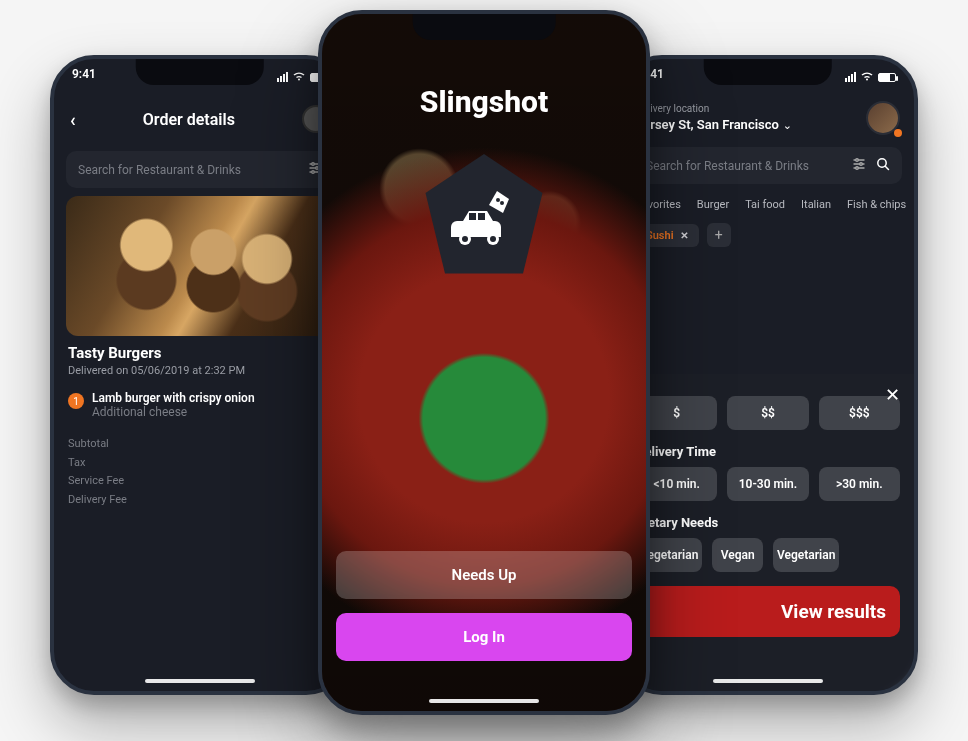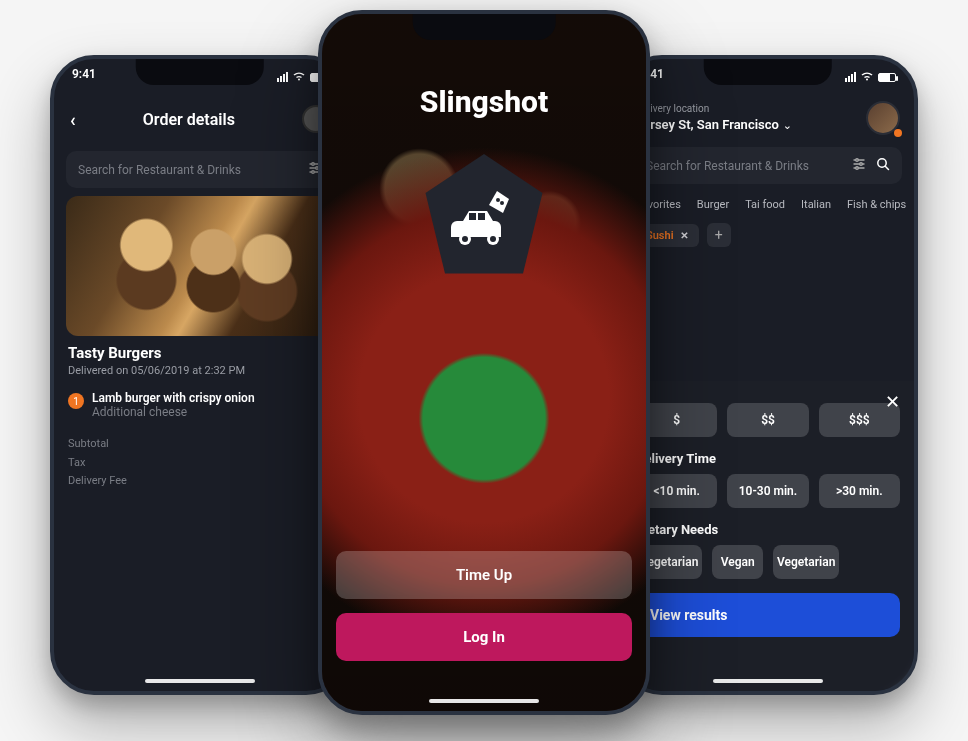--- a/index.html
+++ b/index.html
@@ -137,21 +137,21 @@
   .auth-btns { position:absolute; left:14px; right:14px; bottom:50px; }
   .btn-glass {
     background:rgba(255,255,255,0.22);
     color:#fff; text-align:center;
     padding:15px; border-radius:10px;
     font-size:15px; font-weight:600;
     margin-bottom:14px;
     backdrop-filter: blur(2px);
   }
   .btn-orange {
-    background:#be185d; color:#fff; text-align:center;
+    background:#d946ef; color:#fff; text-align:center;
     padding:15px; border-radius:10px;
     font-size:15px; font-weight:700;
   }
 
   
   .loc-label { font-size:10px; color:#9a9da5; }
   .loc-value { font-size:13px; font-weight:600; }
   .right-header { display:flex; align-items:center; justify-content:space-between; padding:6px 14px 0; }
   .avatar-ring { position:relative; }
   .avatar-ring .dot { position:absolute; right:-2px; bottom:-2px; width:8px;height:8px;border-radius:50%;background:#f07522; }
@@ -177,23 +177,23 @@
   .pill-row { display:flex; gap:10px; margin:8px 0 14px; }
   .pill {
     flex:1; text-align:center;
     background:rgba(255,255,255,0.16);
     border-radius:8px; padding:10px 4px;
     font-size:12px; font-weight:600; color:#fff;
   }
   .section-h { font-size:13px; font-weight:700; margin:6px 0 2px; }
   .grid2 { display:grid; grid-template-columns:1fr 1fr 1fr 1fr; gap:10px; margin:8px 0 14px; }
   .btn-view {
-    background:#1d4ed8; color:#fff; text-align:left;
+    background:#b91c1c; color:#fff; text-align:right;
     padding:14px; border-radius:10px;
-    font-size:14px; font-weight:700;
+    font-size:19px; font-weight:700;
     margin-top:4px;
   }
 
   .signal { display:flex; gap:1px; align-items:flex-end; }
   .signal i{display:block;width:2px;background:#fff;}
   .signal i:nth-child(1){height:4px}.signal i:nth-child(2){height:6px}.signal i:nth-child(3){height:8px}.signal i:nth-child(4){height:10px}
   .batt { width:18px;height:9px;border:1px solid #fff;border-radius:2px;position:relative; }
   .batt::after{content:"";position:absolute;right:-3px;top:2px;width:2px;height:5px;background:#fff;border-radius:1px;}
   .batt i{display:block;width:70%;height:100%;background:#fff;}
 </style>
@@ -250,20 +250,21 @@
       <div class="item-row">
         <span class="qty-badge">1</span>
         <div>
           <div class="item-name">Lamb burger with crispy onion</div>
           <div class="item-extra">Additional cheese</div>
         </div>
       </div>
       <div class="fees">
         <div>Subtotal</div>
         <div>Tax</div>
+        <div>Service Fee</div>
         <div>Delivery Fee</div>
       </div>
     </div>
     <div class="home-indicator"></div>
   </div>
 
   <div class="phone right">
     <div class="notch"></div>
     <div class="status-bar">
       <span>9:41</span>
@@ -375,20 +376,20 @@
             <rect x="20" y="24" width="7" height="7" fill="#22252e"></rect>
             <rect x="29" y="24" width="7" height="7" fill="#22252e"></rect>
             <circle cx="16" cy="50" r="6"></circle>
             <circle cx="16" cy="50" r="3" fill="#22252e"></circle>
             <circle cx="44" cy="50" r="6"></circle>
             <circle cx="44" cy="50" r="3" fill="#22252e"></circle>
           </g>
         </svg>
       </div>
       <div class="auth-btns">
-        <div class="btn-glass">Time Up</div>
+        <div class="btn-glass">Needs Up</div>
         <div class="btn-orange">Log In</div>
       </div>
     </div>
     <div class="home-indicator"></div>
   </div>
 
 </div>
 
 </body></html>

